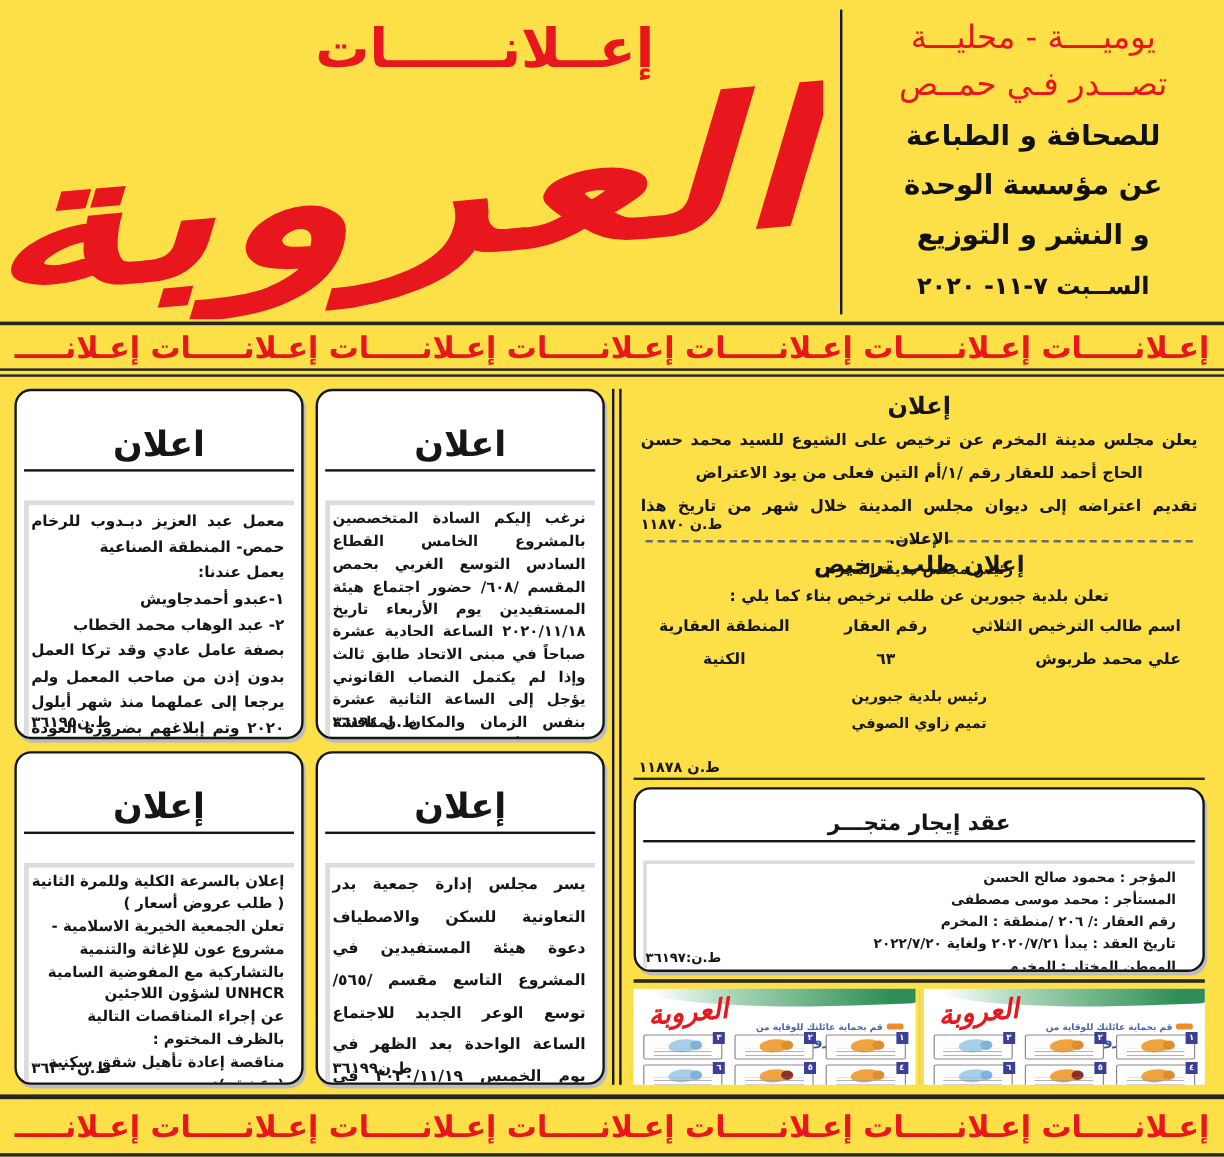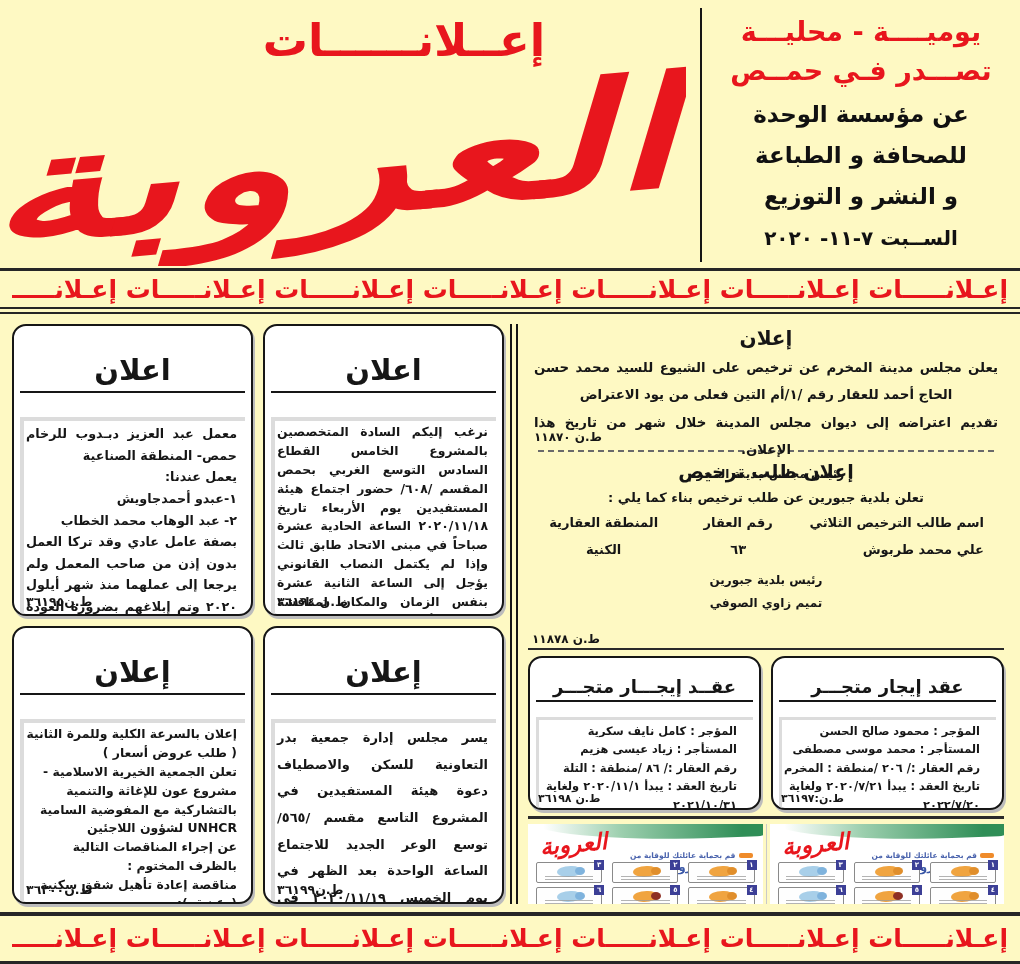--- a/index.html
+++ b/index.html
@@ -1,32 +1,32 @@
 <!DOCTYPE html>
 <html lang="ar"><head>
 <meta charset="utf-8">
 <style>
   * { box-sizing: border-box; }
   html,body { margin:0; padding:0; }
   body {
     width:1020px; height:964px; overflow:hidden; background:#fff;
     font-family:"DejaVu Sans", sans-serif; color:#161616;
   }
-  .page { position:relative; width:1020px; height:964px; background:#fef9c3; }
+  .page { position:relative; width:1020px; height:964px; background:#fde047; }
 
   
   .masthead { position:relative; height:268px; overflow:hidden; }
   .mh-ads-word {
     position:absolute; top:14px; left:168px; width:472px; text-align:center;
     font-size:45px; font-weight:700; color:#e8161d; white-space:nowrap; direction:rtl;
   }
   .paper-logo-wrap { position:absolute; top:46px; left:-14px; width:700px; height:220px; }
   .mh-divider { position:absolute; left:700px; top:8px; width:2px; height:254px; background:#161616; }
   .mh-right { position:absolute; left:710px; top:8px; width:302px; text-align:center; direction:rtl; }
-  .mh-red { color:#e8161d; font-size:27px; font-weight:700; margin-top:8px; letter-spacing:1px; }
+  .mh-red { color:#e8161d; font-size:27px; font-weight:400; margin-top:8px; letter-spacing:1px; }
   .mh-black { color:#111; font-size:23px; font-weight:700; margin-top:15px; }
   .mh-date { color:#111; font-size:20px; font-weight:700; margin-top:17px; }
 
   
   .banner-strip {
     height:46px; border-top:3px solid #262626; border-bottom:7px double #262626;
     display:flex; align-items:center; overflow:hidden; padding:0 12px;
   }
   .banner-strip.bottom { height:52px; border-top:4px solid #262626; border-bottom:3px solid #262626; }
   .banner-text {
@@ -138,22 +138,22 @@
       <svg width="700" height="220" viewBox="0 0 700 220">
         <g transform="rotate(-5 350 110)">
           <text x="688" y="168" text-anchor="end" font-family="DejaVu Sans" font-weight="bold" font-style="italic" font-size="150" fill="#e8161d" textLength="690" lengthAdjust="spacingAndGlyphs">العروبة</text>
         </g>
       </svg>
     </div>
     <div class="mh-divider"></div>
     <div class="mh-right">
       <div class="mh-red">يوميــــة - محليـــة</div>
       <div class="mh-red">تصـــدر فـي حمــص</div>
+      <div class="mh-black">للصحافة و الطباعة</div>
       <div class="mh-black">عن مؤسسة الوحدة</div>
-      <div class="mh-black">للصحافة و الطباعة</div>
       <div class="mh-black">و النشر و التوزيع</div>
       <div class="mh-date">الســبت ٧-١١- ٢٠٢٠</div>
     </div>
   </header>
 
   <div class="banner-strip">
     <div class="banner-text">إعـلانـــــات إعـلانـــــات إعـلانـــــات إعـلانـــــات إعـلانـــــات إعـلانـــــات إعـلانـــــات إعـلانـــــات إعـلانـــــات إعـلانـــــات إعـلانـــــات إعـلانـــــات إعـلانـــــات</div>
   </div>
 
   <div class="main">
@@ -227,30 +227,20 @@
         </div>
         <div class="lic-sig">رئيس بلدية جبورين</div>
         <div class="lic-sig">تميم زاوي الصوفي</div>
         <div class="lic-ref">ط.ن ١١٨٧٨</div>
       </section>
 
       <div class="rule-thin"></div>
 
       <div class="contracts-row">
         <section class="adbox contract">
-          <h2 class="adbox-title">عقــد إيجـــار متجـــر</h2>
-          <div class="adbox-body">المؤجر : كامل نايف سكرية
-المستأجر : زياد عيسى هزيم
-رقم العقار :/ ٨٦ /منطقة : التلة
-تاريخ العقد : يبدأ ٢٠٢٠/١١/١ ولغاية ٢٠٢١/١٠/٣١
-الموطن المختار : التلة</div>
-
-          <div class="adbox-ref">ط.ن ٣٦١٩٨</div>
-        </section>
-        <section class="adbox contract">
           <h2 class="adbox-title">عقد إيجار متجـــر</h2>
           <div class="adbox-body">المؤجر : محمود صالح الحسن
 المستأجر : محمد موسى مصطفى
 رقم العقار :/ ٢٠٦ /منطقة : المخرم
 تاريخ العقد : يبدأ ٢٠٢٠/٧/٢١ ولغاية ٢٠٢٢/٧/٢٠
 الموطن المختار : المخرم</div>
 
           <div class="adbox-ref">ط.ن:٣٦١٩٧</div>
         </section>
       </div>

